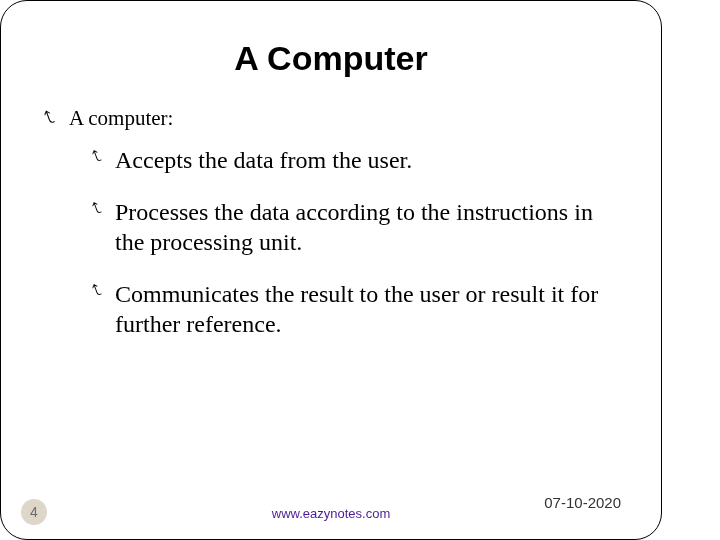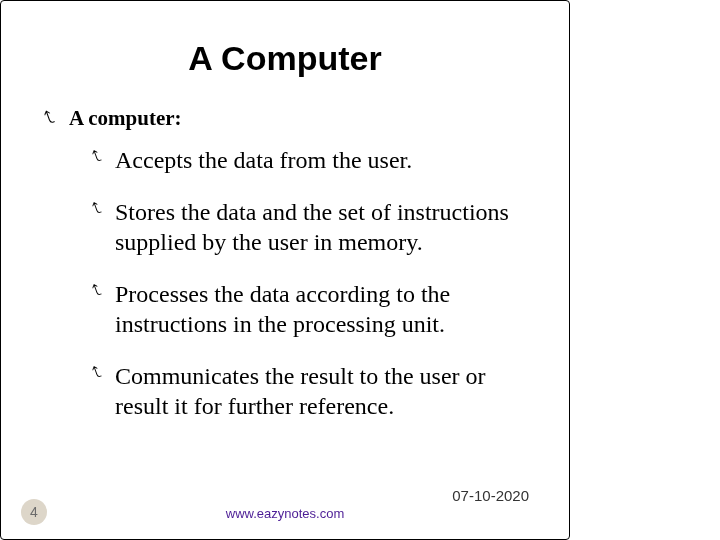--- a/index.html
+++ b/index.html
@@ -7,26 +7,26 @@
     padding: 0;
     width: 720px;
     height: 540px;
     background: #ffffff;
     font-family: "Times New Roman", Times, serif;
     color: #000;
     overflow: hidden;
   }
   .slide {
     box-sizing: border-box;
-    width: 570px;
+    width: 662px;
     height: 540px;
     position: relative;
     padding: 20px 40px 0 40px;
     border: 1px solid #000;
-    border-radius: 4px;
+    border-radius: 27px;
   }
   .title {
     font-family: Arial, Helvetica, sans-serif;
     font-weight: 700;
     font-size: 34px;
     text-align: center;
     margin: 18px 0 28px 0;
   }
   .level1 {
     list-style: none;
@@ -43,21 +43,21 @@
   .level1 > li::before {
     content: "\2934"; 
     position: absolute;
     left: 0;
     top: 0;
     font-size: 18px;
     line-height: 24px;
     transform: scaleX(-1) rotate(20deg);
   }
   .l1-label {
-    font-weight: 700;
+    font-weight: 400;
   }
   .level2 {
     list-style: none;
     padding: 0;
     margin: 14px 0 0 24px;
   }
   .level2 > li {
     position: relative;
     padding-left: 22px;
     font-size: 24px;
@@ -101,39 +101,38 @@
     left: 50%;
     transform: translateX(-50%);
     bottom: 4px;
     font-size: 13px;
     color: #4c1d95;
     font-family: Arial, sans-serif;
   }
   .date {
     position: absolute;
     right: 40px;
-    bottom: 21px;
+    bottom: 14px;
     font-size: 15px;
     color: #333;
     font-family: Arial, sans-serif;
   }
 </style>
 </head>
 <body>
 
 <div class="slide">
 
   <div class="title">A Computer</div>
 
   <ul class="level1">
     <li>
       <span class="l1-label">A computer:</span>
       <ul class="level2">
         <li>Accepts the data from the user.</li>
-        <li>Stores the data and the set of instructions supplied by the user in memory.</li>
         <li>Processes the data according to the instructions in the processing unit.</li>
         <li>Communicates the result to the user or result it for further reference.</li>
       </ul>
     </li>
   </ul>
 
   <div class="footer">
     <div class="pagenum-wrap">
       <span>4</span>
     </div>

